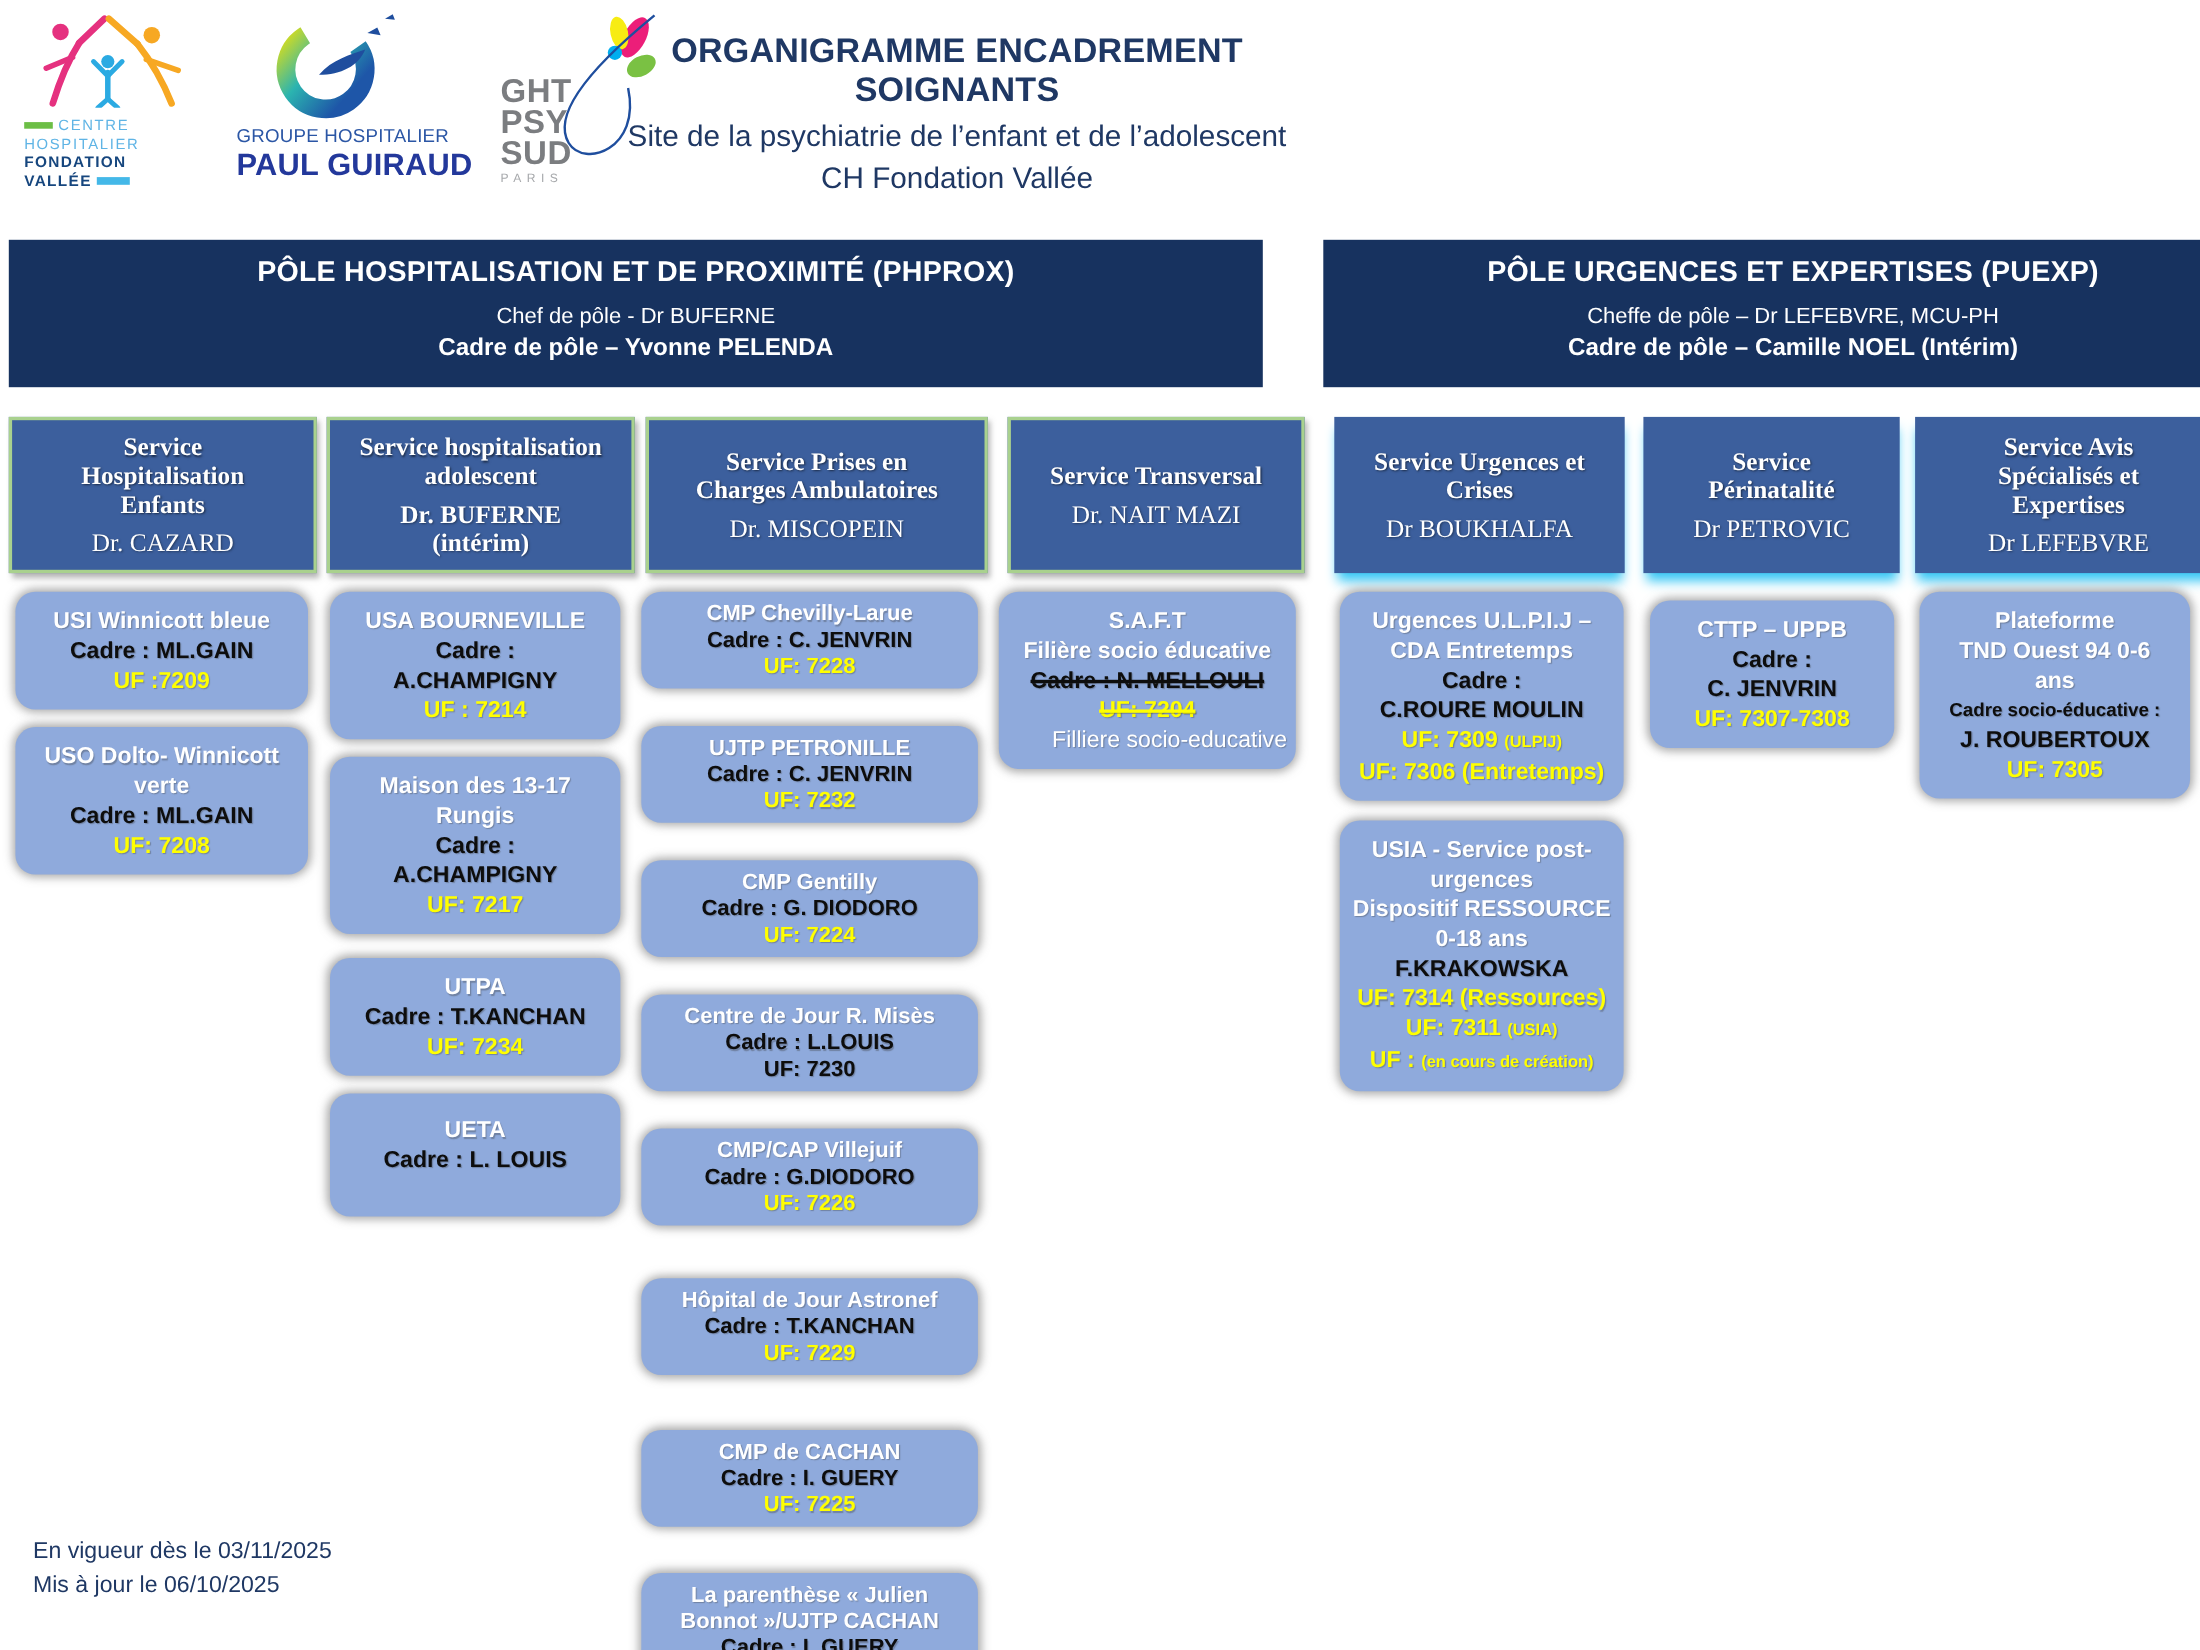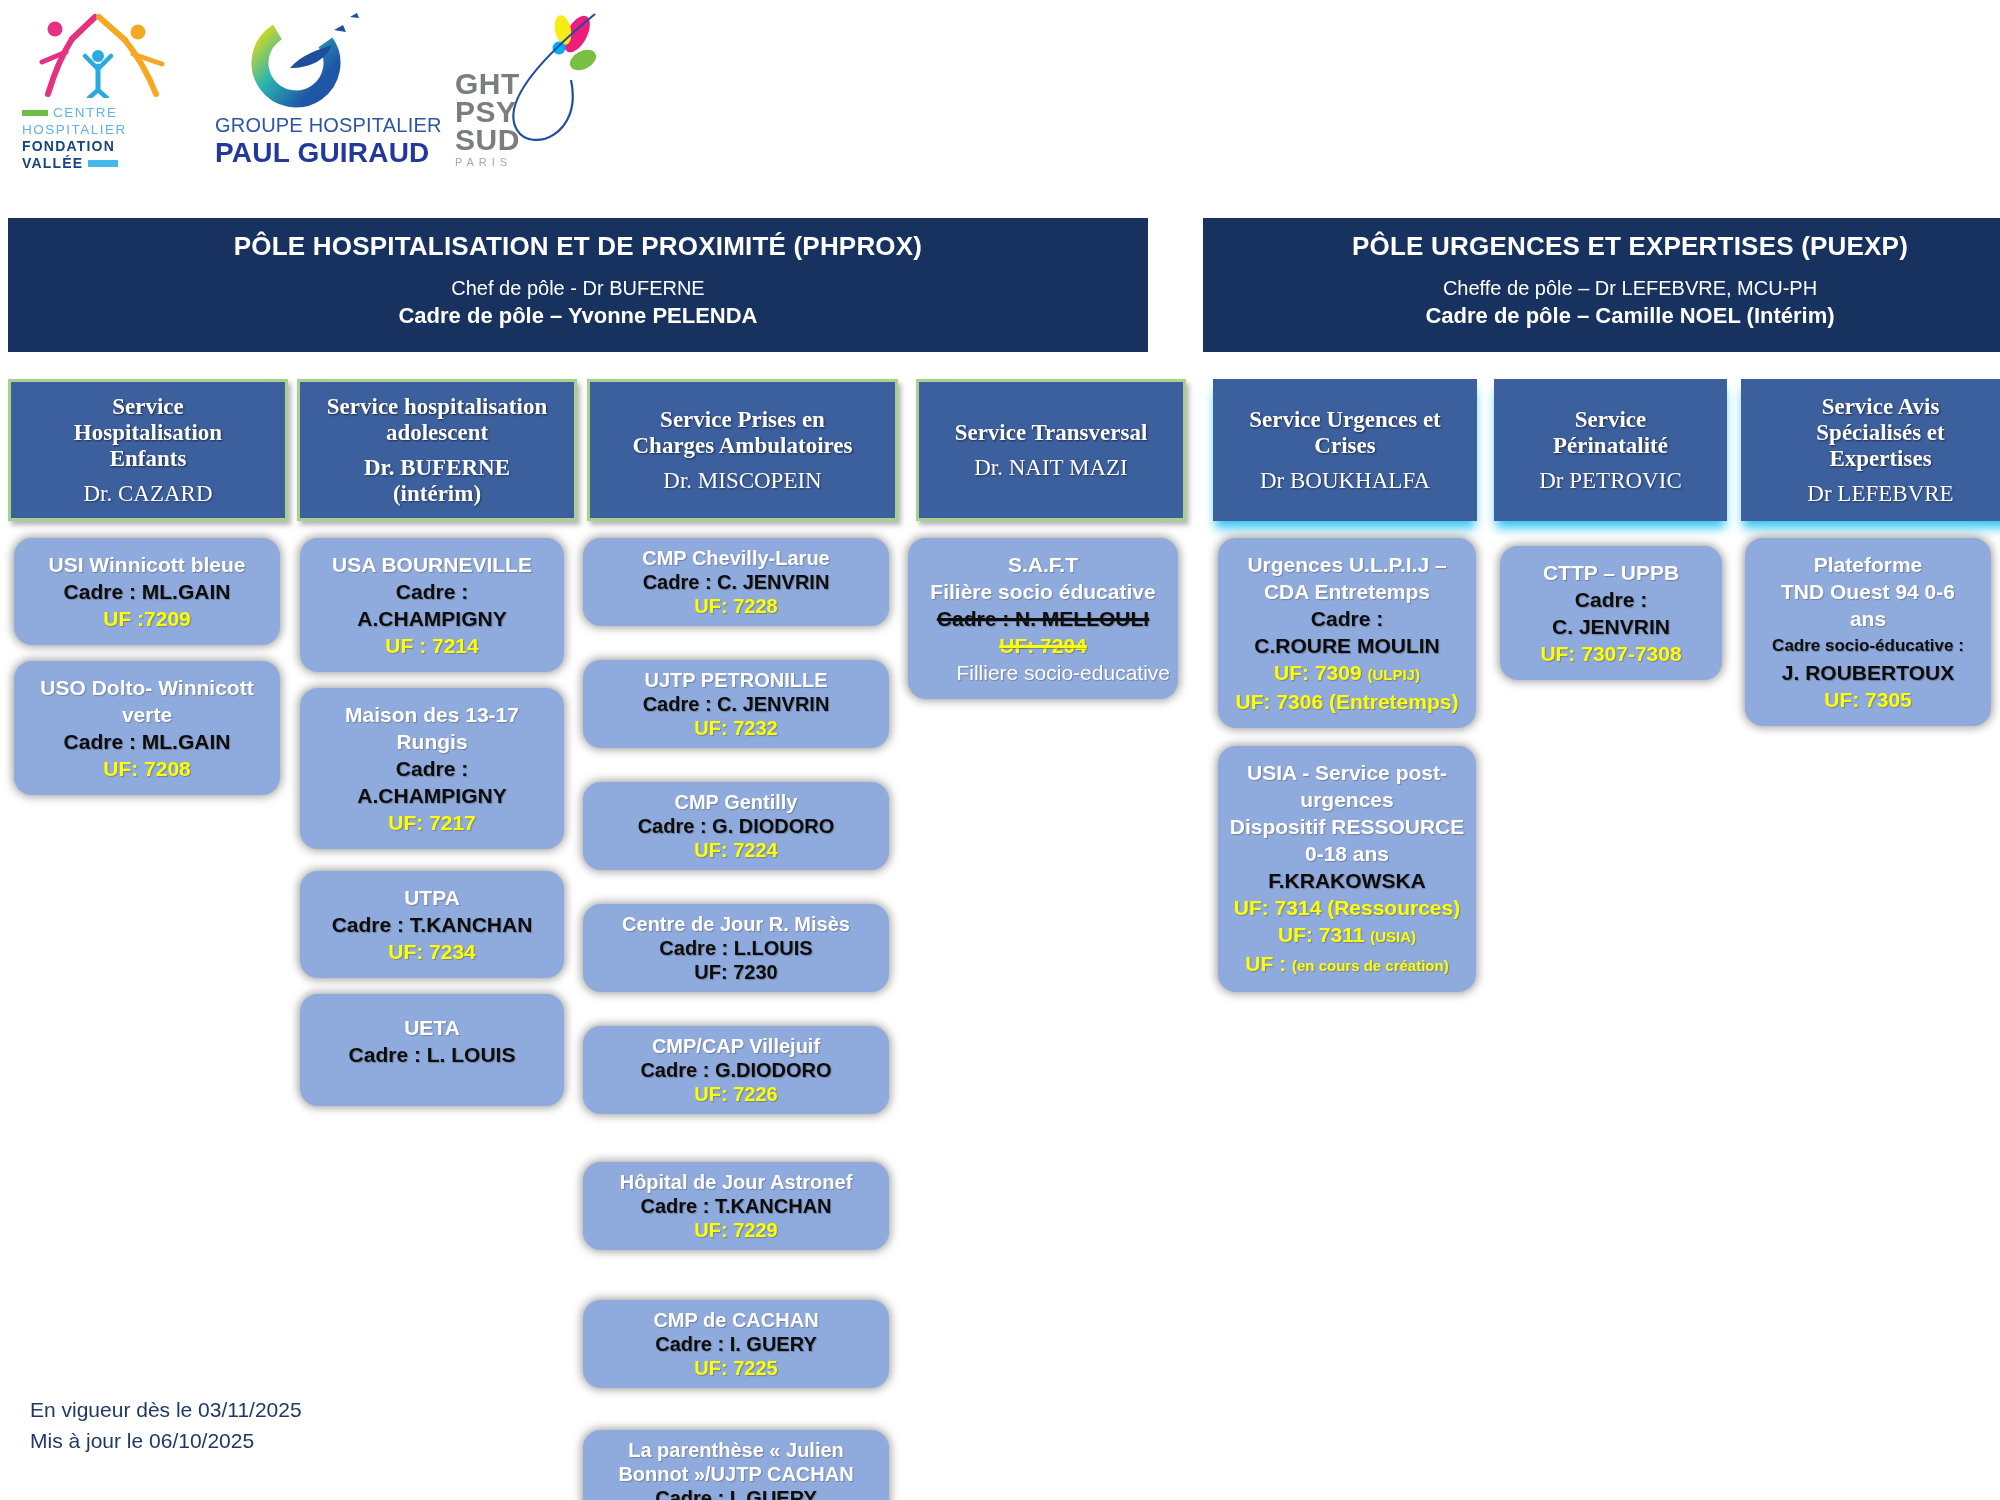--- a/index.html
+++ b/index.html
@@ -10,21 +10,21 @@
   .logo{position:absolute;}
   #logo-fv{left:22px;top:6px;width:160px;}
   #logo-fv .txt{margin-top:2px;line-height:17px;}
   .fv-light{color:#5FB4E5;font-size:13.5px;letter-spacing:1.5px;}
   .fv-navy{color:#16467E;font-size:14px;font-weight:bold;letter-spacing:1.2px;}
   .fv-row{display:flex;align-items:center;gap:5px;}
   .dash-green{display:inline-block;width:26px;height:6px;background:#6CBE45;}
   .dash-cyan{display:inline-block;width:30px;height:7px;background:#44B8E8;}
 
   #logo-pg{left:215px;top:8px;width:180px;text-align:center;}
-  .pg-l1{color:#2B56A5;font-size:20px;letter-spacing:.2px;white-space:nowrap;}
+  .pg-l1{color:#2B56A5;font-size:17px;letter-spacing:.2px;white-space:nowrap;}
   .pg-l2{color:#23389B;font-size:28px;font-weight:bold;letter-spacing:.2px;white-space:nowrap;}
 
   #logo-ght{left:455px;top:8px;width:160px;}
   .ght-word{color:#7B7D80;font-size:30px;font-weight:800;line-height:28px;letter-spacing:.5px;
             font-family:"Liberation Sans",sans-serif;}
   .ght-paris{color:#A6A8AB;font-size:11px;letter-spacing:5px;margin-top:2px;}
   #ght-text{position:absolute;left:0;top:62px;}
   #ght-art{position:absolute;left:36px;top:0;}
 
   .title-block{position:absolute;left:560px;top:28px;width:620px;text-align:center;color:var(--tnavy);}
@@ -135,20 +135,25 @@
       </g>
     </svg>
     <div id="ght-text">
       <div class="ght-word">GHT</div>
       <div class="ght-word">PSY</div>
       <div class="ght-word">SUD</div>
       <div class="ght-paris">PARIS</div>
     </div>
   </div>
 
+  <div class="title-block">
+    <div class="main-title">ORGANIGRAMME ENCADREMENT SOIGNANTS</div>
+    <div class="sub1">Site de la psychiatrie de l’enfant et de l’adolescent</div>
+    <div class="sub2">CH Fondation Vallée</div>
+  </div>
 
   <div class="pole" id="pole-0">
     <div class="pole-title">PÔLE HOSPITALISATION ET DE PROXIMITÉ (PHPROX)</div>
     <div class="pole-chief">Chef de pôle - Dr BUFERNE</div>
     <div class="pole-cadre">Cadre de pôle – Yvonne PELENDA</div>
   </div>
   <div class="pole" id="pole-1">
     <div class="pole-title">PÔLE URGENCES ET EXPERTISES (PUEXP)</div>
     <div class="pole-chief">Cheffe de pôle – Dr LEFEBVRE, MCU-PH</div>
     <div class="pole-cadre">Cadre de pôle – Camille NOEL (Intérim)</div>

